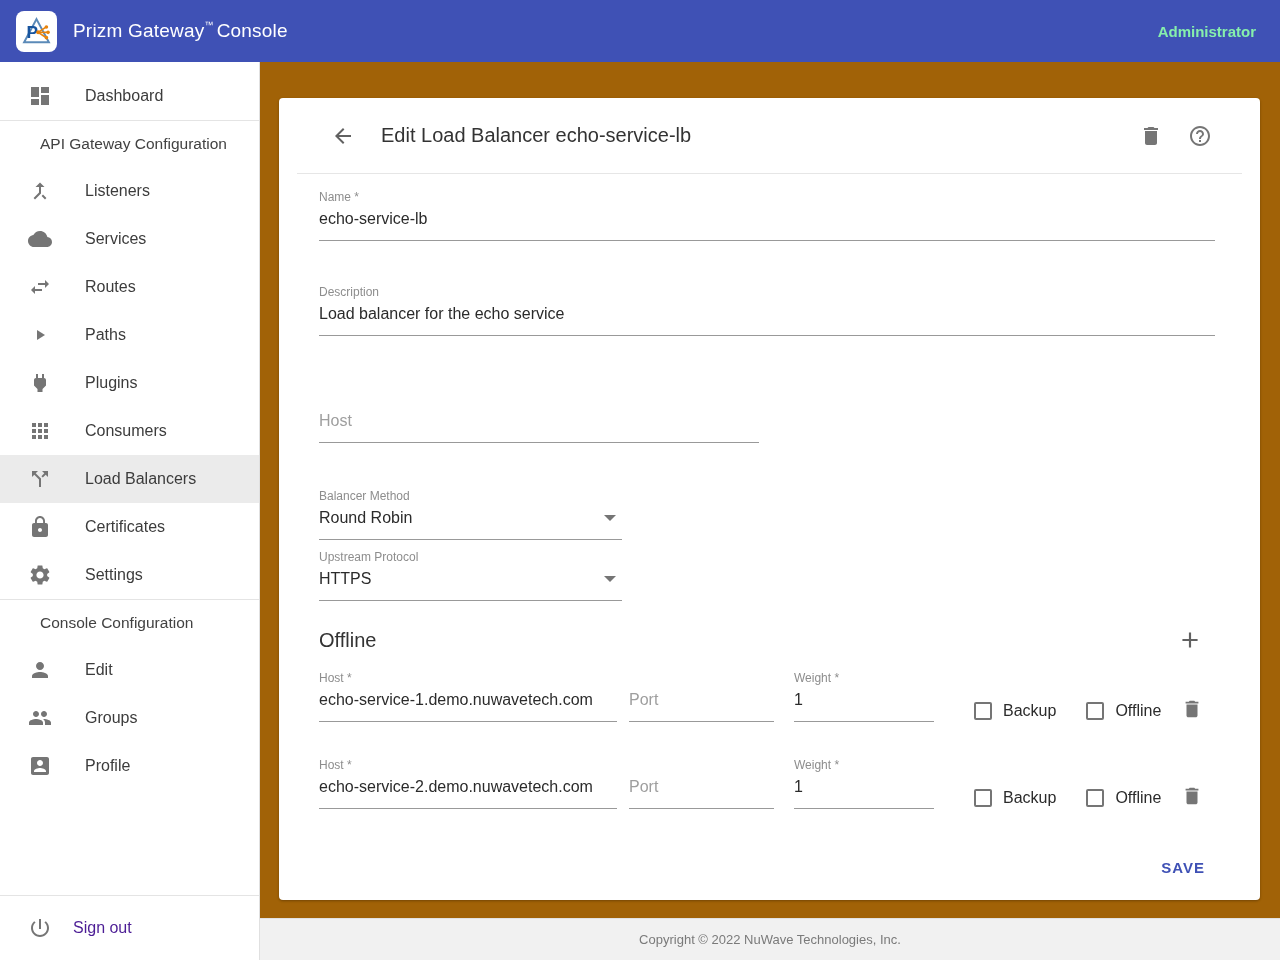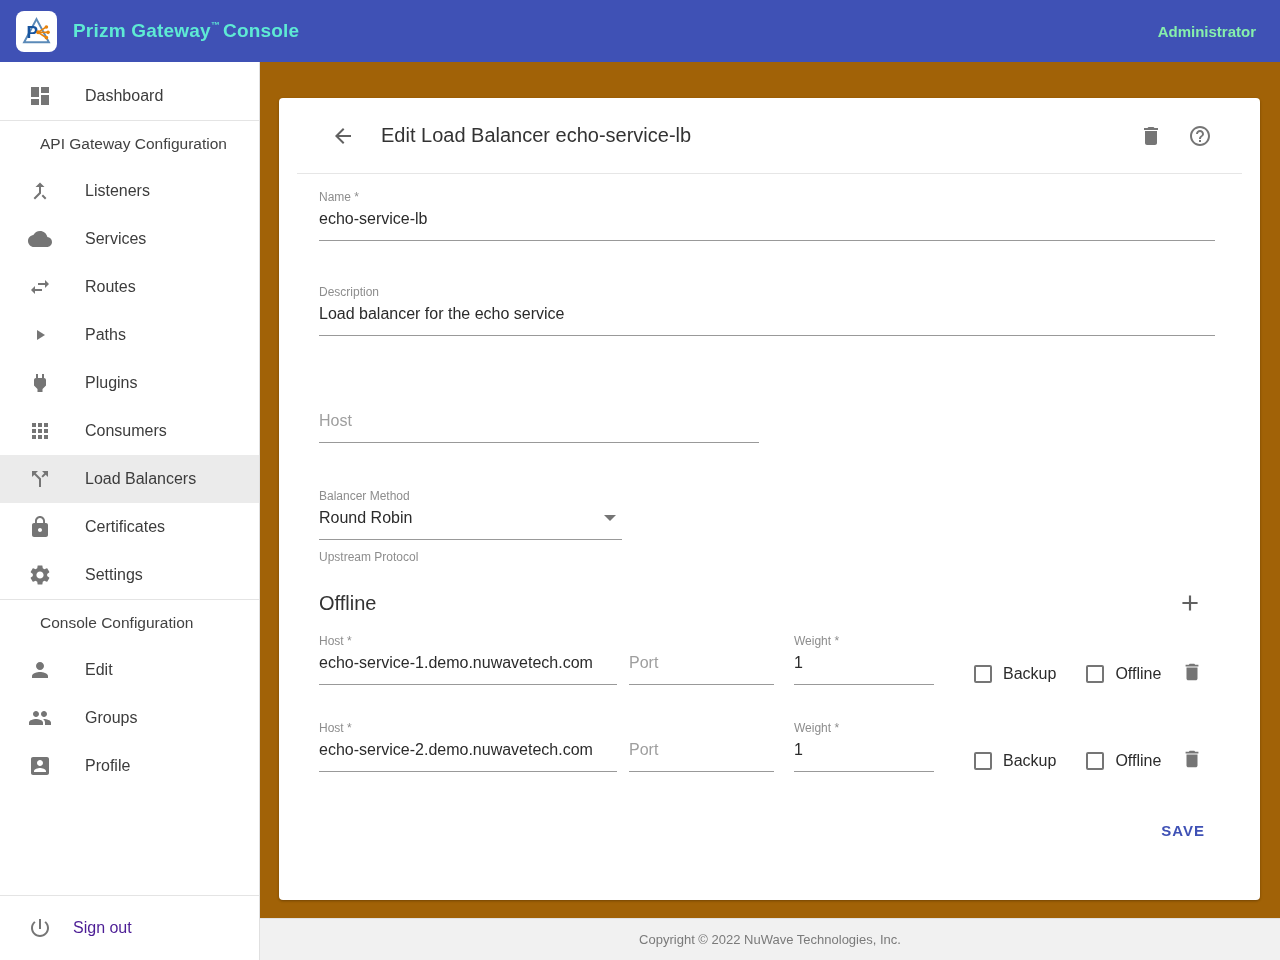--- a/index.html
+++ b/index.html
@@ -6,21 +6,21 @@
   html, body { width: 1280px; height: 960px; overflow: hidden; }
   body { font-family: "Liberation Sans", "DejaVu Sans", sans-serif; background: #fafafa; color: #2f2f2f; }
 
   .app { display: flex; flex-direction: column; height: 100%; }
 
   
   .appbar { height: 62px; background: #3f51b5; display: flex; align-items: center;
             padding: 0 24px 0 16px; flex: none; box-shadow: 0 2px 4px rgba(0,0,0,.2); }
   .logo { width: 41px; height: 41px; background: #fff; border-radius: 8px; margin-right: 16px;
           display: flex; align-items: center; justify-content: center; flex: none; }
-  .app-title { color: #5eead4; font-size: 19px; font-weight: 700; letter-spacing: .2px; }
+  .app-title { color: #ffffff; font-size: 19px; font-weight: 400; letter-spacing: .2px; }
   .app-title sup { font-size: 9px; vertical-align: 9px; margin-right: 3px; }
   .appbar-spacer { flex: 1; }
   .admin { color: #86efac; font-size: 15px; font-weight: 700; cursor: pointer; }
 
   
   .body { flex: 1; display: flex; min-height: 0; justify-content: flex-end; }
 
   
   .sidebar { width: 260px; background: #fff; border-right: 1px solid #e0e0e0;
              display: flex; flex-direction: column; padding-top: 10px; flex: none; }
@@ -296,20 +296,24 @@
             <div class="select-field field-bm">
               <div class="flabel">Balancer Method</div>
               <div class="select-box">
                 <span class="select-value">Round Robin</span>
                 <span class="select-arrow"></span>
               </div>
             </div>
 
             <div class="select-field field-up">
               <div class="flabel">Upstream Protocol</div>
+              <div class="select-box">
+                <span class="select-value">HTTPS</span>
+                <span class="select-arrow"></span>
+              </div>
             </div>
 
             <div class="servers-header">
               <span class="servers-title">Offline</span>
               <span class="add-btn"><svg viewBox="0 0 24 24" fill="currentColor">
                     <path d="M19 13h-6v6h-2v-6H5v-2h6V5h2v6h6v2z"></path>
                   </svg></span>
             </div>
 
             <div class="server-row">

